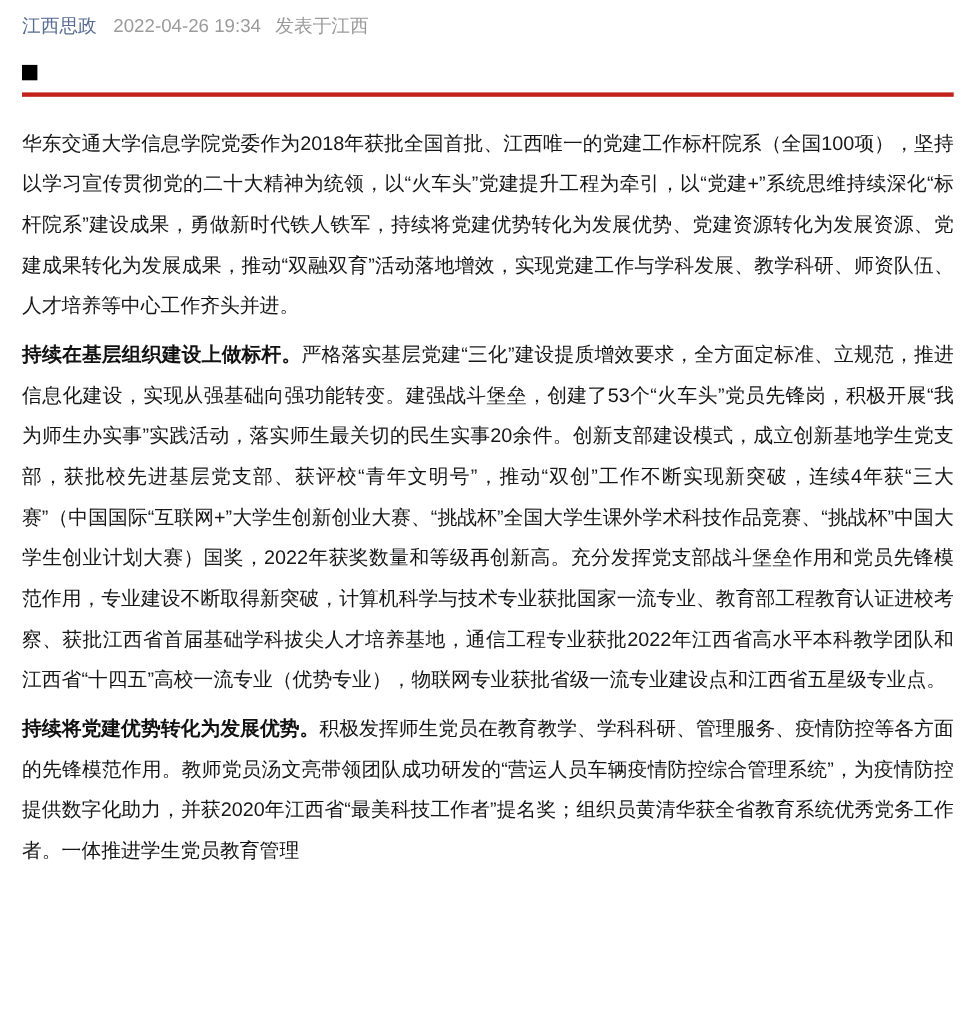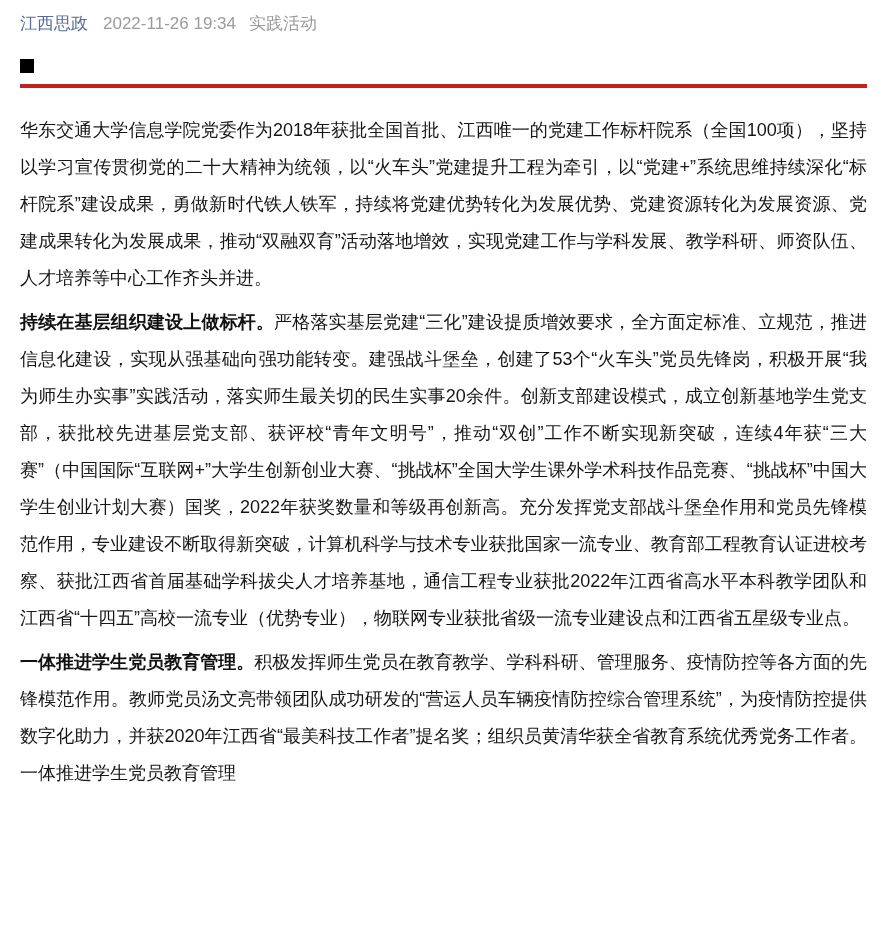--- a/index.html
+++ b/index.html
@@ -60,29 +60,29 @@
     color: #111111;
   }
 </style>
 </head>
 <body>
 
 <div class="article">
 
 
   <div class="byline">
-    <span class="account" style="color: rgb(87, 107, 149);">江西思政</span><span class="time">2022-11-26 19:34</span><span class="location">实践活动</span>
+    <span class="account" style="color: rgb(87, 107, 149);">江西思政</span><span class="time">2022-04-26 19:34</span><span class="location">发表于江西</span>
   </div>
 
   <div class="marker-square"></div>
 
   <div class="divider-line" style="background: rgb(195, 33, 27);"></div>
 
   <div class="body-text">
 
     <p><span>华东交通大学信息学院党委作为2018年获批全国首批、江西唯一的党建工作标杆院系（全国100项），坚持以学习宣传贯彻党的二十大精神为统领，以“火车头”党建提升工程为牵引，以“党建+”系统思维持续深化“标杆院系”建设成果，勇做新时代铁人铁军，持续将党建优势转化为发展优势、党建资源转化为发展资源、党建成果转化为发展成果，推动“双融双育”活动落地增效，实现党建工作与学科发展、教学科研、师资队伍、人才培养等中心工作齐头并进。</span></p>
 
     <p><strong>持续在基层组织建设上做标杆。</strong><span>严格落实基层党建“三化”建设提质增效要求，全方面定标准、立规范，推进信息化建设，实现从强基础向强功能转变。建强战斗堡垒，创建了53个“火车头”党员先锋岗，积极开展“我为师生办实事”实践活动，落实师生最关切的民生实事20余件。创新支部建设模式，成立创新基地学生党支部，获批校先进基层党支部、获评校“青年文明号”，推动“双创”工作不断实现新突破，连续4年获“三大赛”（中国国际“互联网+”大学生创新创业大赛、“挑战杯”全国大学生课外学术科技作品竞赛、“挑战杯”中国大学生创业计划大赛）国奖，2022年获奖数量和等级再创新高。充分发挥党支部战斗堡垒作用和党员先锋模范作用，专业建设不断取得新突破，计算机科学与技术专业获批国家一流专业、教育部工程教育认证进校考察、获批江西省首届基础学科拔尖人才培养基地，通信工程专业获批2022年江西省高水平本科教学团队和江西省“十四五”高校一流专业（优势专业），物联网专业获批省级一流专业建设点和江西省五星级专业点。</span></p>
 
-    <p><strong>一体推进学生党员教育管理。</strong><span>积极发挥师生党员在教育教学、学科科研、管理服务、疫情防控等各方面的先锋模范作用。教师党员汤文亮带领团队成功研发的“营运人员车辆疫情防控综合管理系统”，为疫情防控提供数字化助力，并获2020年江西省“最美科技工作者”提名奖；组织员黄清华获全省教育系统优秀党务工作者。一体推进学生党员教育管理</span></p>
+    <p><strong>持续将党建优势转化为发展优势。</strong><span>积极发挥师生党员在教育教学、学科科研、管理服务、疫情防控等各方面的先锋模范作用。教师党员汤文亮带领团队成功研发的“营运人员车辆疫情防控综合管理系统”，为疫情防控提供数字化助力，并获2020年江西省“最美科技工作者”提名奖；组织员黄清华获全省教育系统优秀党务工作者。一体推进学生党员教育管理</span></p>
 
   </div>
 </div>
 
 </body></html>

